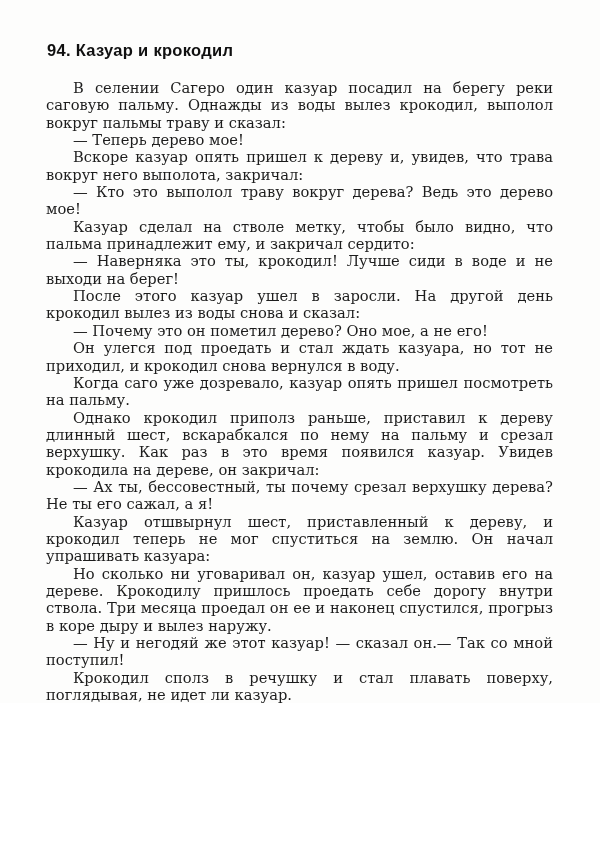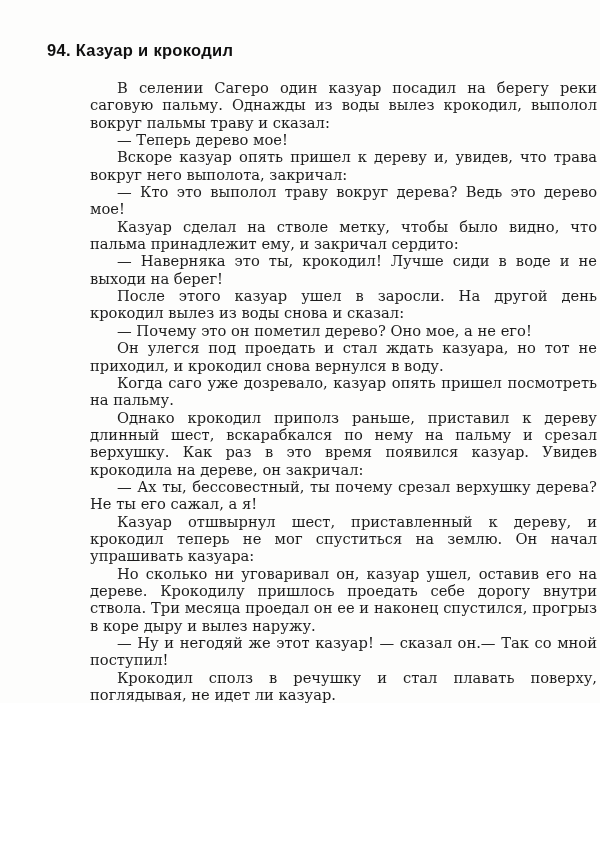--- a/index.html
+++ b/index.html
@@ -29,21 +29,20 @@
   .story-body{
     position:absolute;
     left:46px;top:79px;
     width:507px;
     font-family:"DejaVu Serif","Liberation Serif",serif;
     font-size:14.7px;
     line-height:17.35px;
     text-align:justify;
     color:#1d1d1d;
     hyphens:auto;
-    margin-left:44px;
     -webkit-hyphens:auto;
   }
   .story-body p{
     margin:0;
     text-indent:27px;
   }
   .page-footer{
     position:absolute;
     left:47px;right:47px;top:780px;
     display:flex;

